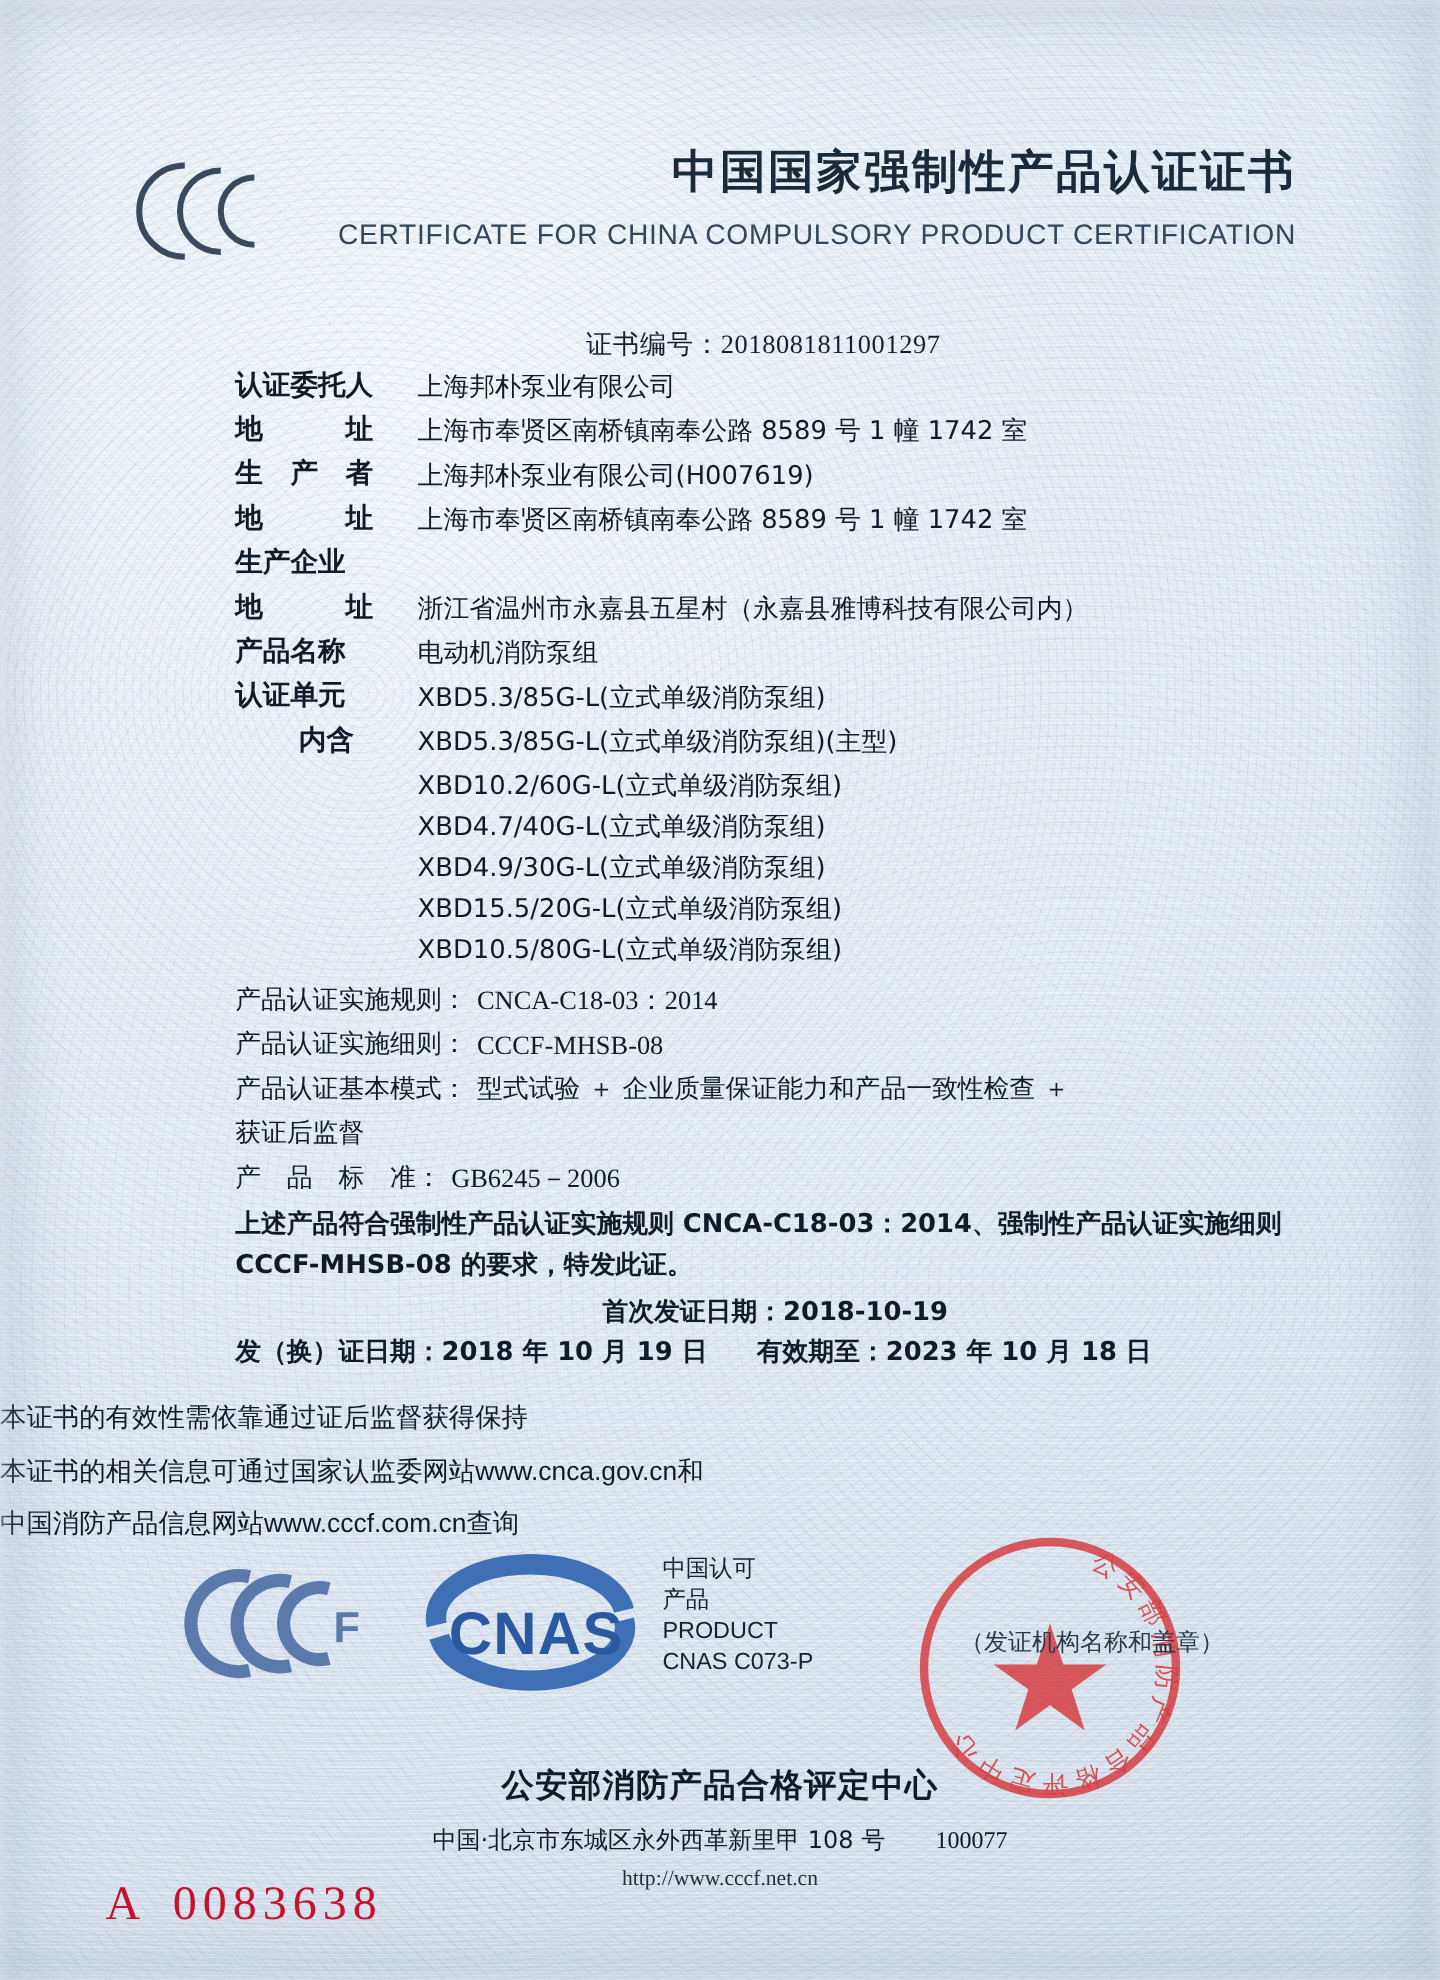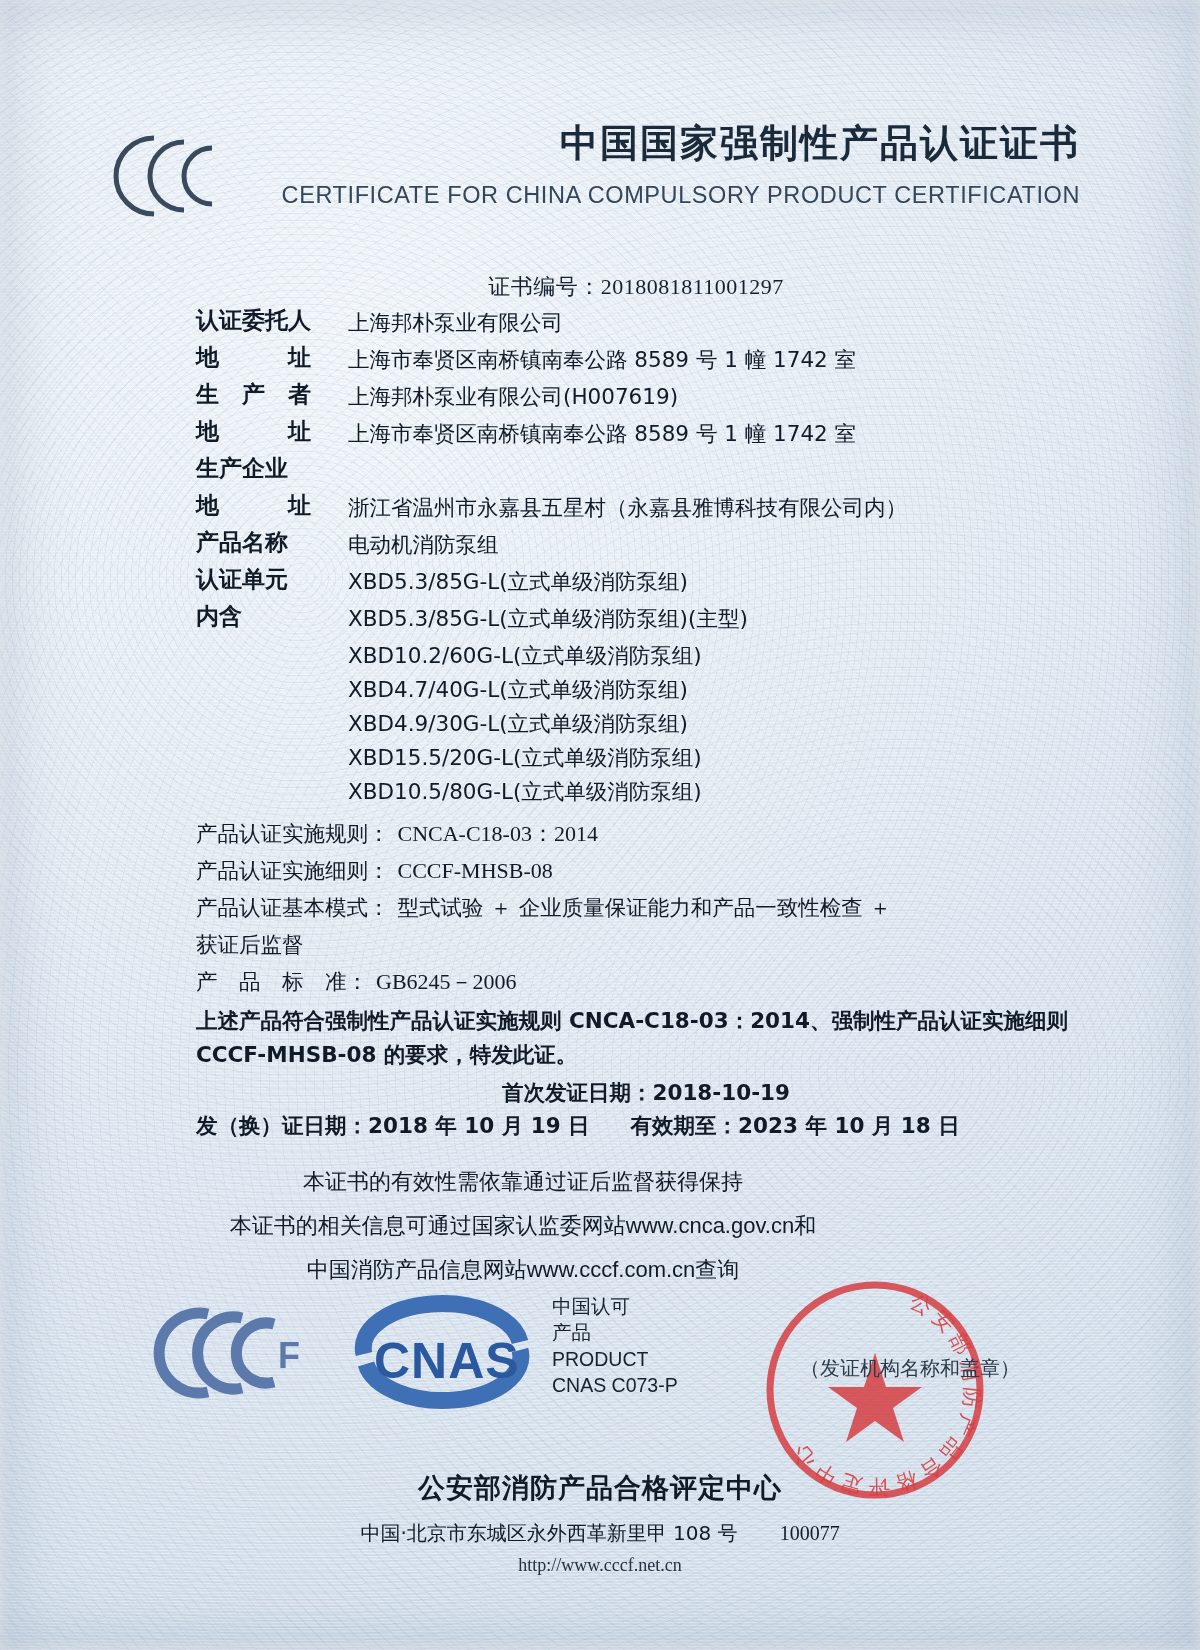--- a/index.html
+++ b/index.html
@@ -61,21 +61,21 @@
     color:#101b27;
   }
   .row{display:flex;align-items:flex-start;margin-bottom:4px;line-height:33px;}
   .lbl{
     width:152px;flex:0 0 152px;
     font-size:23px;font-weight:bold;
     font-family:Liberation Mono, monospace;
     letter-spacing:0px;
     white-space:nowrap;
   }
-  .lbl.indent{text-align:left;padding-right:0;}
+  .lbl.indent{text-align:center;padding-right:0;}
   .val{
     font-size:21.5px;
     font-family:"DejaVu Sans", sans-serif;
     white-space:nowrap;
   }
   .val.mono{font-family:"Liberation Serif", serif;font-size:22px;}
   .sub{margin-left:152px;font-size:21.5px;font-family:"DejaVu Sans", sans-serif;line-height:34px;}
   .wide-label{font-size:21.5px;font-weight:normal;font-family:"DejaVu Sans", sans-serif;}
 
   .para{
@@ -86,21 +86,21 @@
     text-align:center;font-size:21.5px;font-weight:bold;
     font-family:"DejaVu Sans", sans-serif;margin-top:6px;
   }
   .issue-line{
     font-size:21.5px;font-weight:bold;font-family:"DejaVu Sans", sans-serif;
     margin-top:4px;
   }
 
   
   .notes{
-    position:absolute;left:0;top:1160px;width:1046px;text-align:center;
+    position:absolute;left:0;top:1160px;width:1046px;text-align:left;
     color:#101b27;
   }
   .notes div{font-size:22px;font-family:"DejaVu Sans", sans-serif;line-height:44px;}
   .notes .url{font-family:"Liberation Sans", sans-serif;}
 
   
   .marks{position:absolute;left:0;top:1290px;width:1200px;height:150px;}
   .cccf{position:absolute;left:150px;top:8px;}
   .cnas{position:absolute;left:350px;top:4px;}
   .cnas-text{
@@ -285,15 +285,18 @@
   <div class="seal-caption">（发证机构名称和盖章）</div>
 
   <div class="footer">
     <div class="org">公安部消防产品合格评定中心</div>
     <div class="addr">
       <span>中国·北京市东城区永外西革新里甲 108 号</span><span class="zip">100077</span>
     </div>
     <div class="site">http://www.cccf.net.cn</div>
   </div>
 
+  <div class="serial">
+    <span class="pfx">A</span><span>0083638</span>
+  </div>
 
   <div class="edge-shadow"></div>
 </div>
 
 </body></html>

